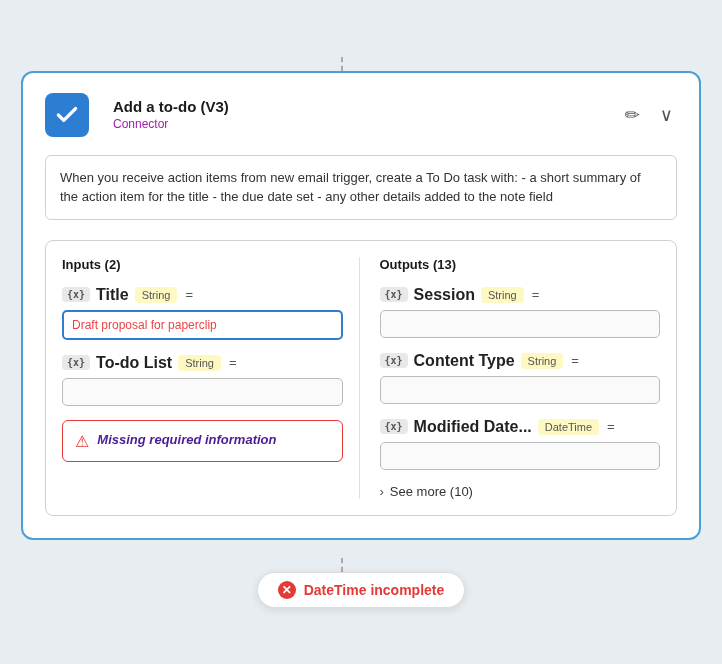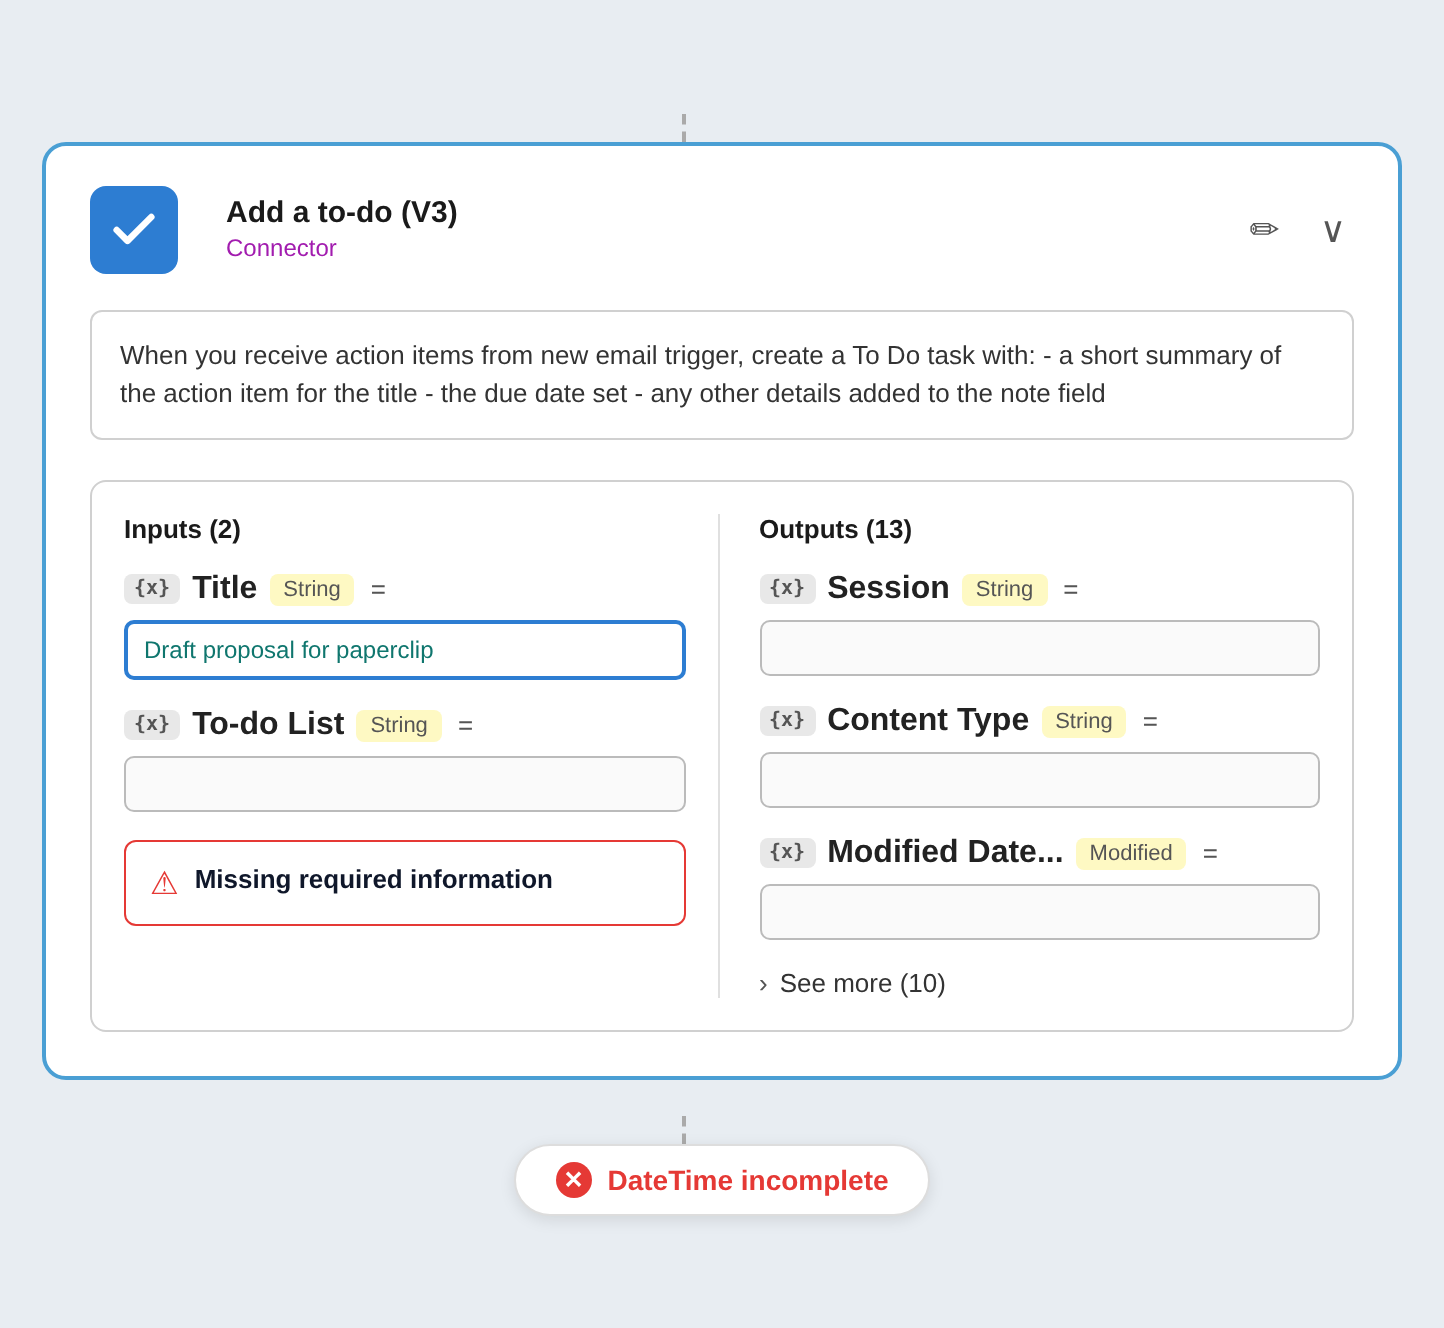--- a/index.html
+++ b/index.html
@@ -140,21 +140,21 @@
       font-size: 13px;
       color: #555;
       margin-left: 2px;
     }
     .field-input {
       width: 100%;
       border: 1px solid #bbb;
       border-radius: 5px;
       padding: 6px 8px;
       font-size: 12px;
-      color: #0f766e;
+      color: #ef4444;
       outline: none;
     }
     .field-input.active {
       border: 2px solid #2d7dd2;
     }
     .field-input.empty {
       background: #fafafa;
     }
     .error-box {
       border: 1.5px solid #e53935;
@@ -168,22 +168,23 @@
     }
     .error-icon {
       color: #e53935;
       font-size: 16px;
       margin-top: 1px;
       flex-shrink: 0;
     }
     .error-text {
       font-size: 13px;
       font-weight: 600;
-      color: #0f172a;
+      color: #4c1d95;
       line-height: 1.4;
+      font-style: italic;
     }
     .see-more {
       display: flex;
       align-items: center;
       gap: 6px;
       font-size: 13px;
       color: #333;
       margin-top: 8px;
       cursor: pointer;
     }
@@ -309,21 +310,21 @@
           <span class="field-type">String</span>
           <span class="field-eq">=</span>
         </div>
         <input class="field-input empty" type="text" value="" style="">
       </div>
 
       <div class="field-row">
         <div class="field-label-row">
           <span class="badge-icon">{x}</span>
           <span class="field-name">Modified Date...</span>
-          <span class="field-type">Modified</span>
+          <span class="field-type">DateTime</span>
           <span class="field-eq">=</span>
         </div>
         <input class="field-input empty" type="text" value="" style="">
       </div>
 
       <div class="see-more">
         <span class="see-more-icon">›</span>
         <span>See more (10)</span>
       </div>
     </div>

